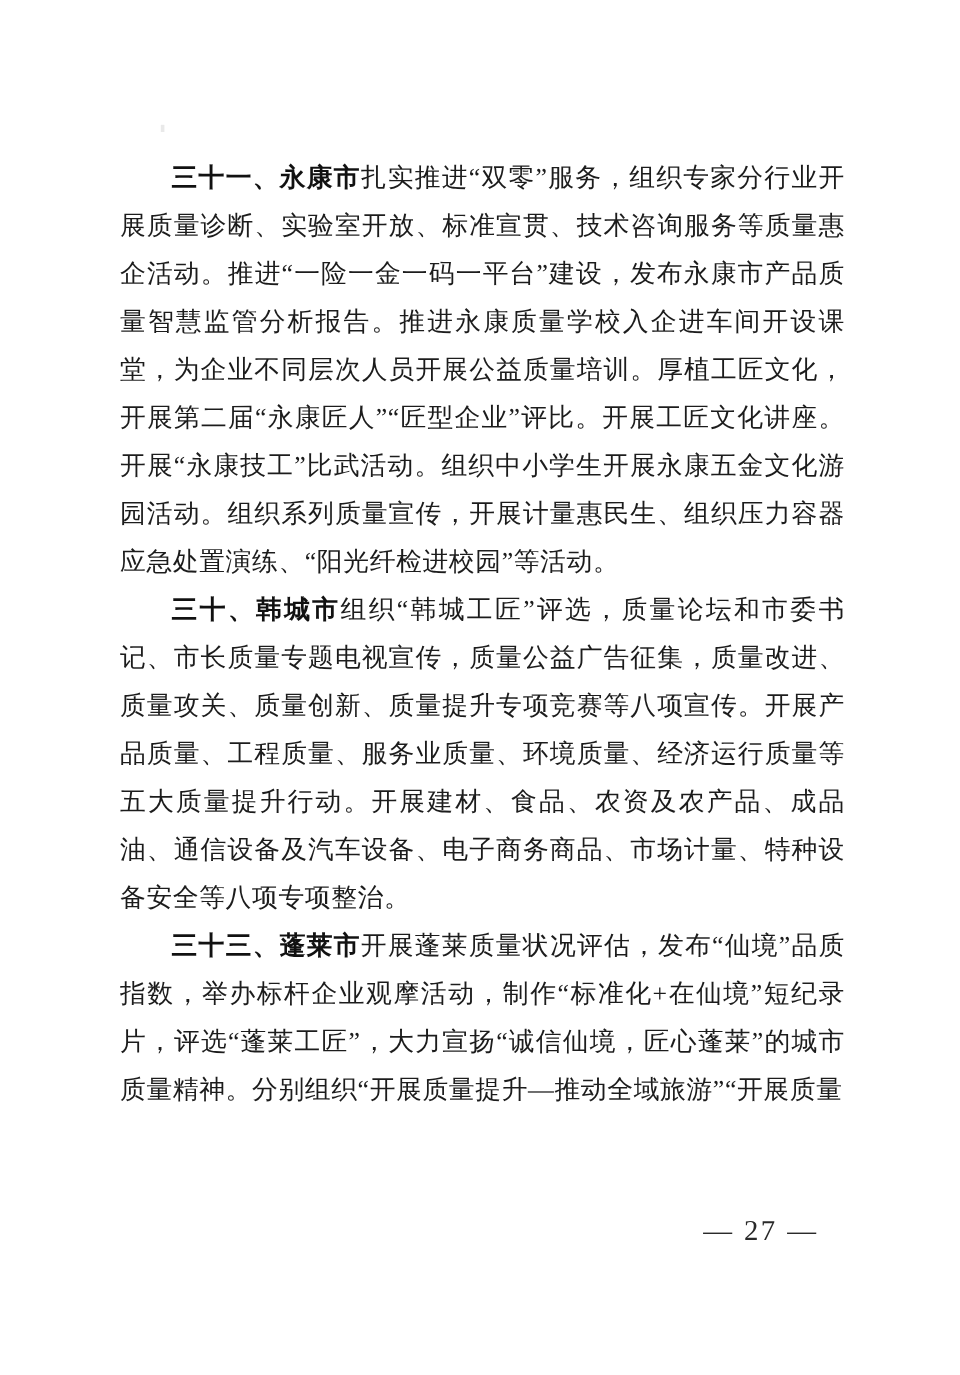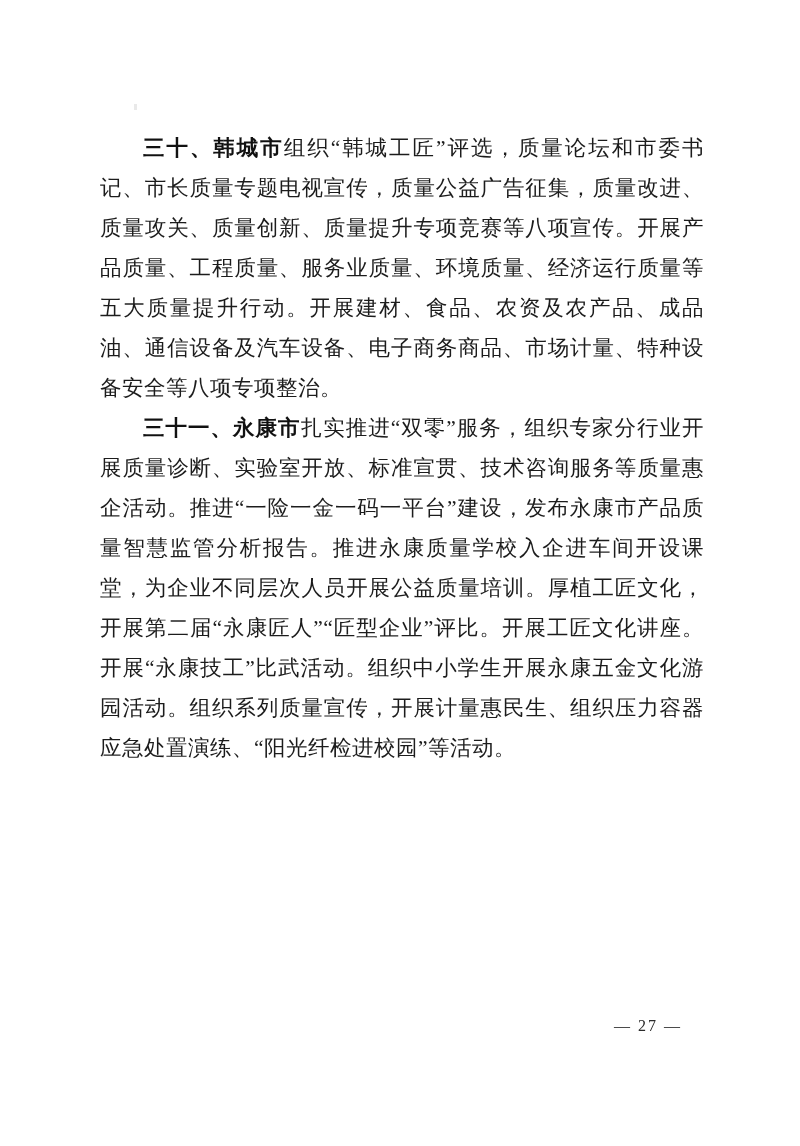--- a/index.html
+++ b/index.html
@@ -32,21 +32,21 @@
     color: #1c1c1c;
   }
   .para-heading {
     font-weight: bold;
     color: #111111;
   }
   .page-number {
     position: absolute;
     top: 1012px;
     right: 118px;
-    font-size: 16px;
+    font-size: 24px;
     line-height: 28px;
     letter-spacing: 2px;
     color: #2a2a2a;
     font-family: "Liberation Serif", "DejaVu Serif", serif;
   }
   .smudge {
     position: absolute;
     top: 104px;
     left: 134px;
     width: 3px;
@@ -54,21 +54,22 @@
     background: #e9e9e9;
   }
 </style>
 </head>
 <body>
 
 <div class="page">
   <div class="smudge"></div>
 
   <div class="content">
+    <p class="para"><span class="para-heading">三十一、永康市</span><span>扎实推进“双零”服务，组织专家分行业开展质量诊断、实验室开放、标准宣贯、技术咨询服务等质量惠企活动。推进“一险一金一码一平台”建设，发布永康市产品质量智慧监管分析报告。推进永康质量学校入企进车间开设课堂，为企业不同层次人员开展公益质量培训。厚植工匠文化，开展第二届“永康匠人”“匠型企业”评比。开展工匠文化讲座。开展“永康技工”比武活动。组织中小学生开展永康五金文化游园活动。组织系列质量宣传，开展计量惠民生、组织压力容器应急处置演练、“阳光纤检进校园”等活动。</span></p>
+
     <p class="para"><span class="para-heading">三十、韩城市</span><span>组织“韩城工匠”评选，质量论坛和市委书记、市长质量专题电视宣传，质量公益广告征集，质量改进、质量攻关、质量创新、质量提升专项竞赛等八项宣传。开展产品质量、工程质量、服务业质量、环境质量、经济运行质量等五大质量提升行动。开展建材、食品、农资及农产品、成品油、通信设备及汽车设备、电子商务商品、市场计量、特种设备安全等八项专项整治。</span></p>
 
-    <p class="para"><span class="para-heading">三十一、永康市</span><span>扎实推进“双零”服务，组织专家分行业开展质量诊断、实验室开放、标准宣贯、技术咨询服务等质量惠企活动。推进“一险一金一码一平台”建设，发布永康市产品质量智慧监管分析报告。推进永康质量学校入企进车间开设课堂，为企业不同层次人员开展公益质量培训。厚植工匠文化，开展第二届“永康匠人”“匠型企业”评比。开展工匠文化讲座。开展“永康技工”比武活动。组织中小学生开展永康五金文化游园活动。组织系列质量宣传，开展计量惠民生、组织压力容器应急处置演练、“阳光纤检进校园”等活动。</span></p>
 
-
+    <p class="para"><span class="para-heading">三十三、蓬莱市</span><span>开展蓬莱质量状况评估，发布“仙境”品质指数，举办标杆企业观摩活动，制作“标准化+在仙境”短纪录片，评选“蓬莱工匠”，大力宣扬“诚信仙境，匠心蓬莱”的城市质量精神。分别组织“开展质量提升—推动全域旅游”“开展质量</span></p>
   </div>
 
   <div class="page-number">— 27 —</div>
 </div>
 
 </body></html>

